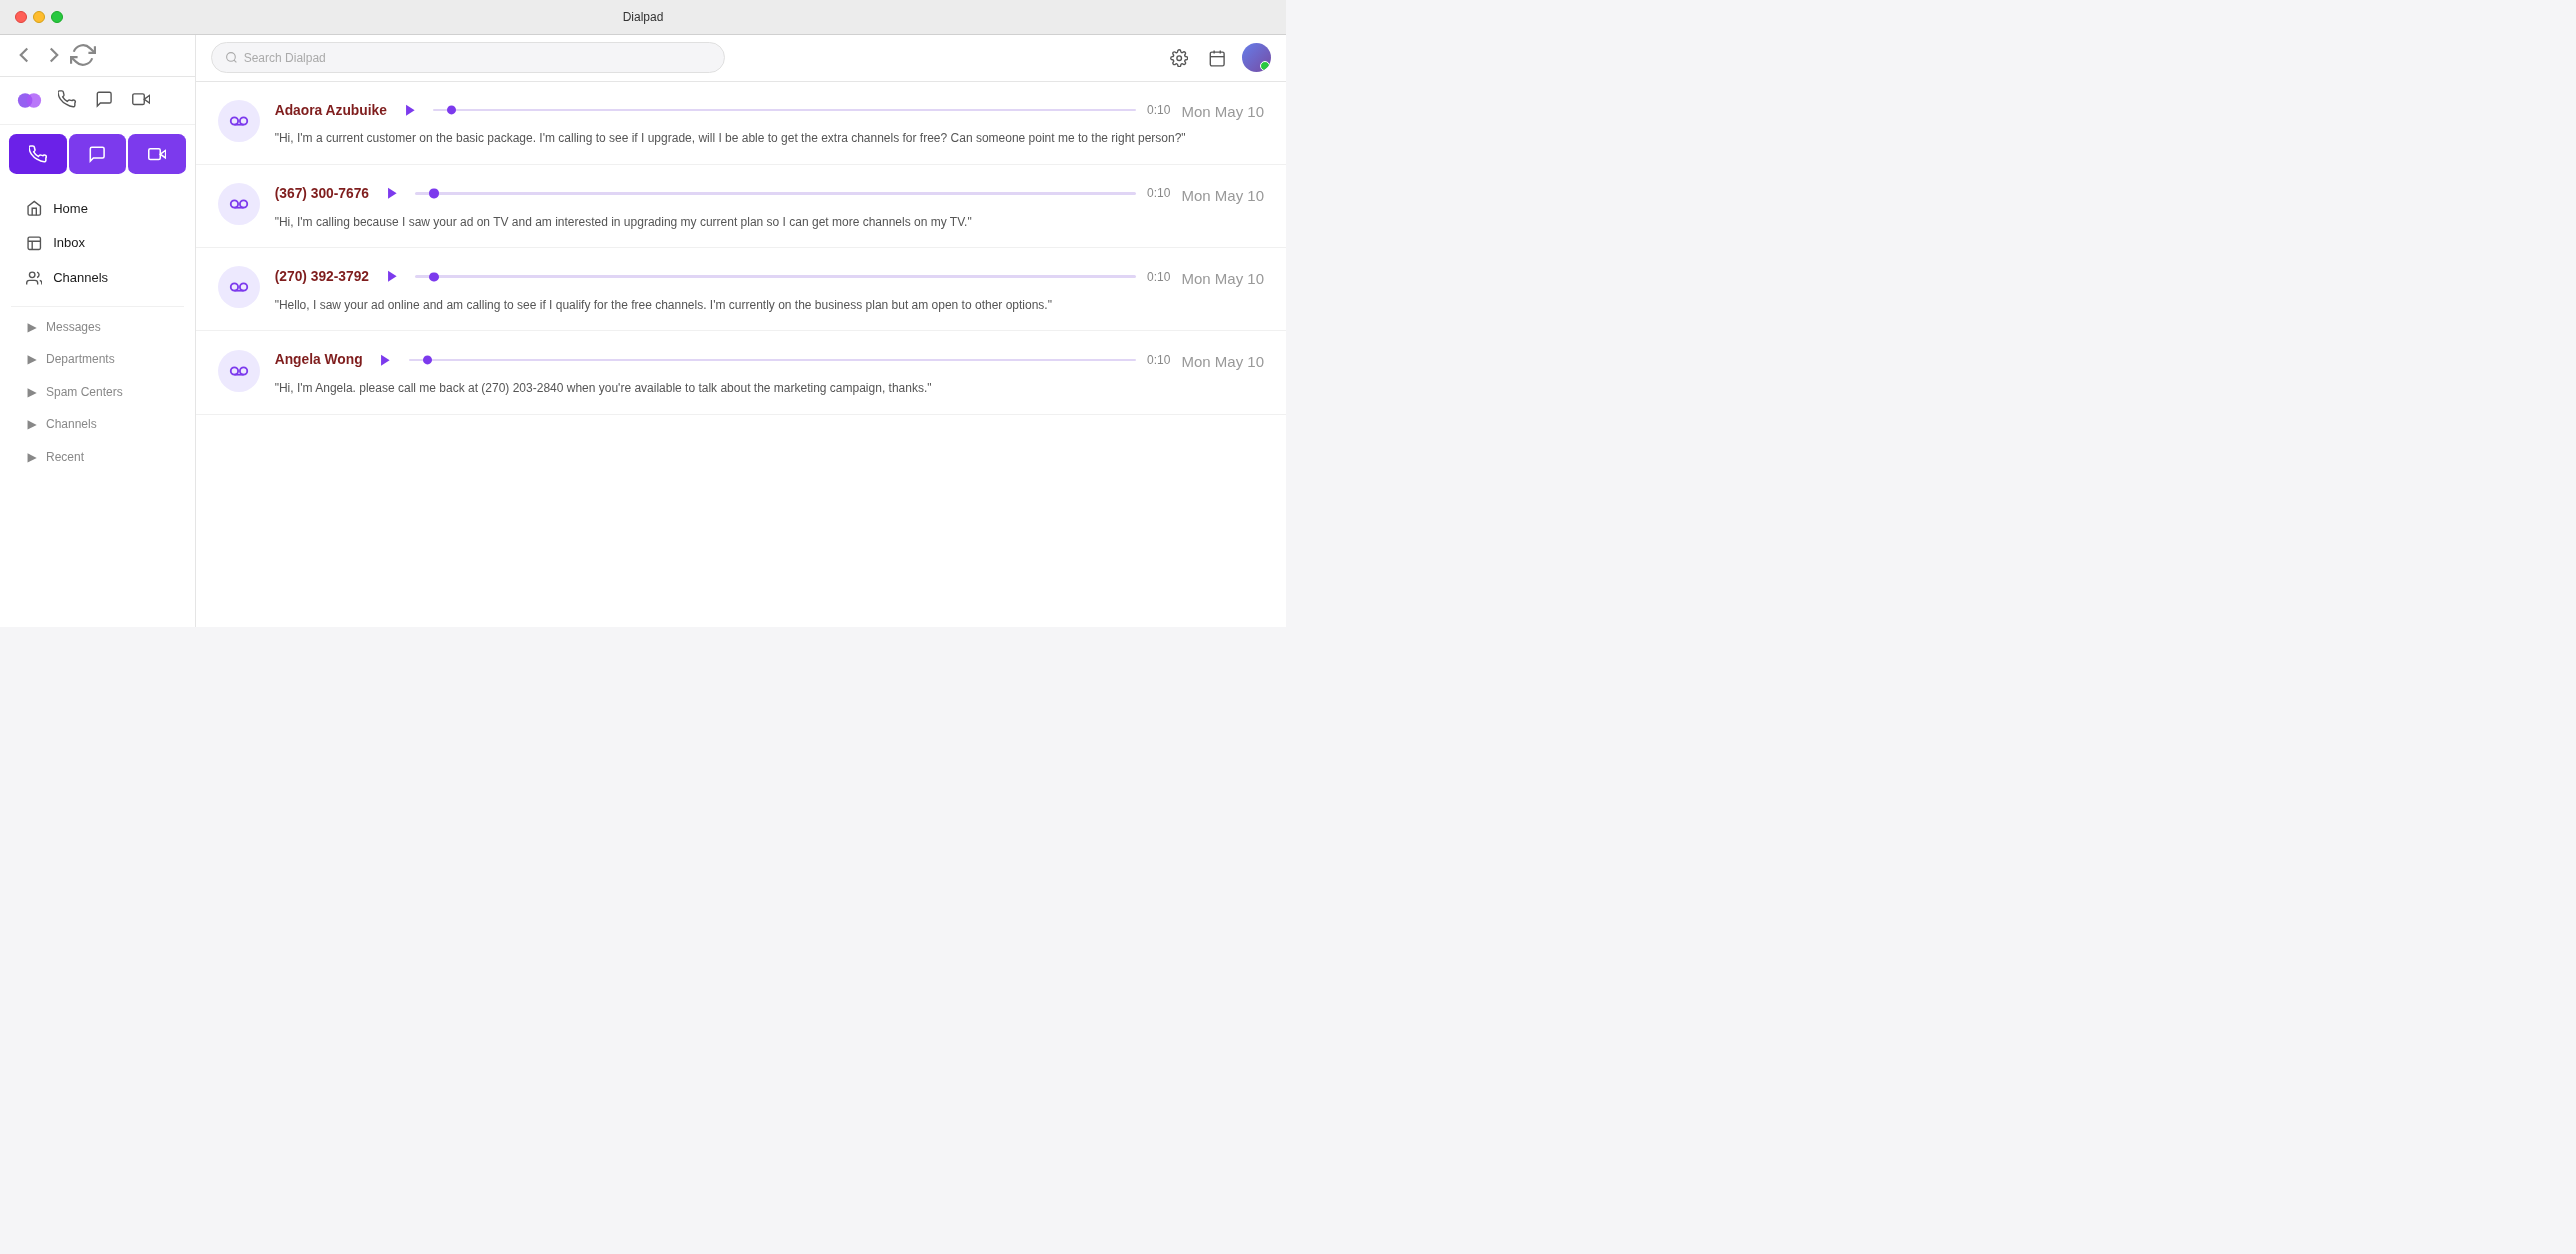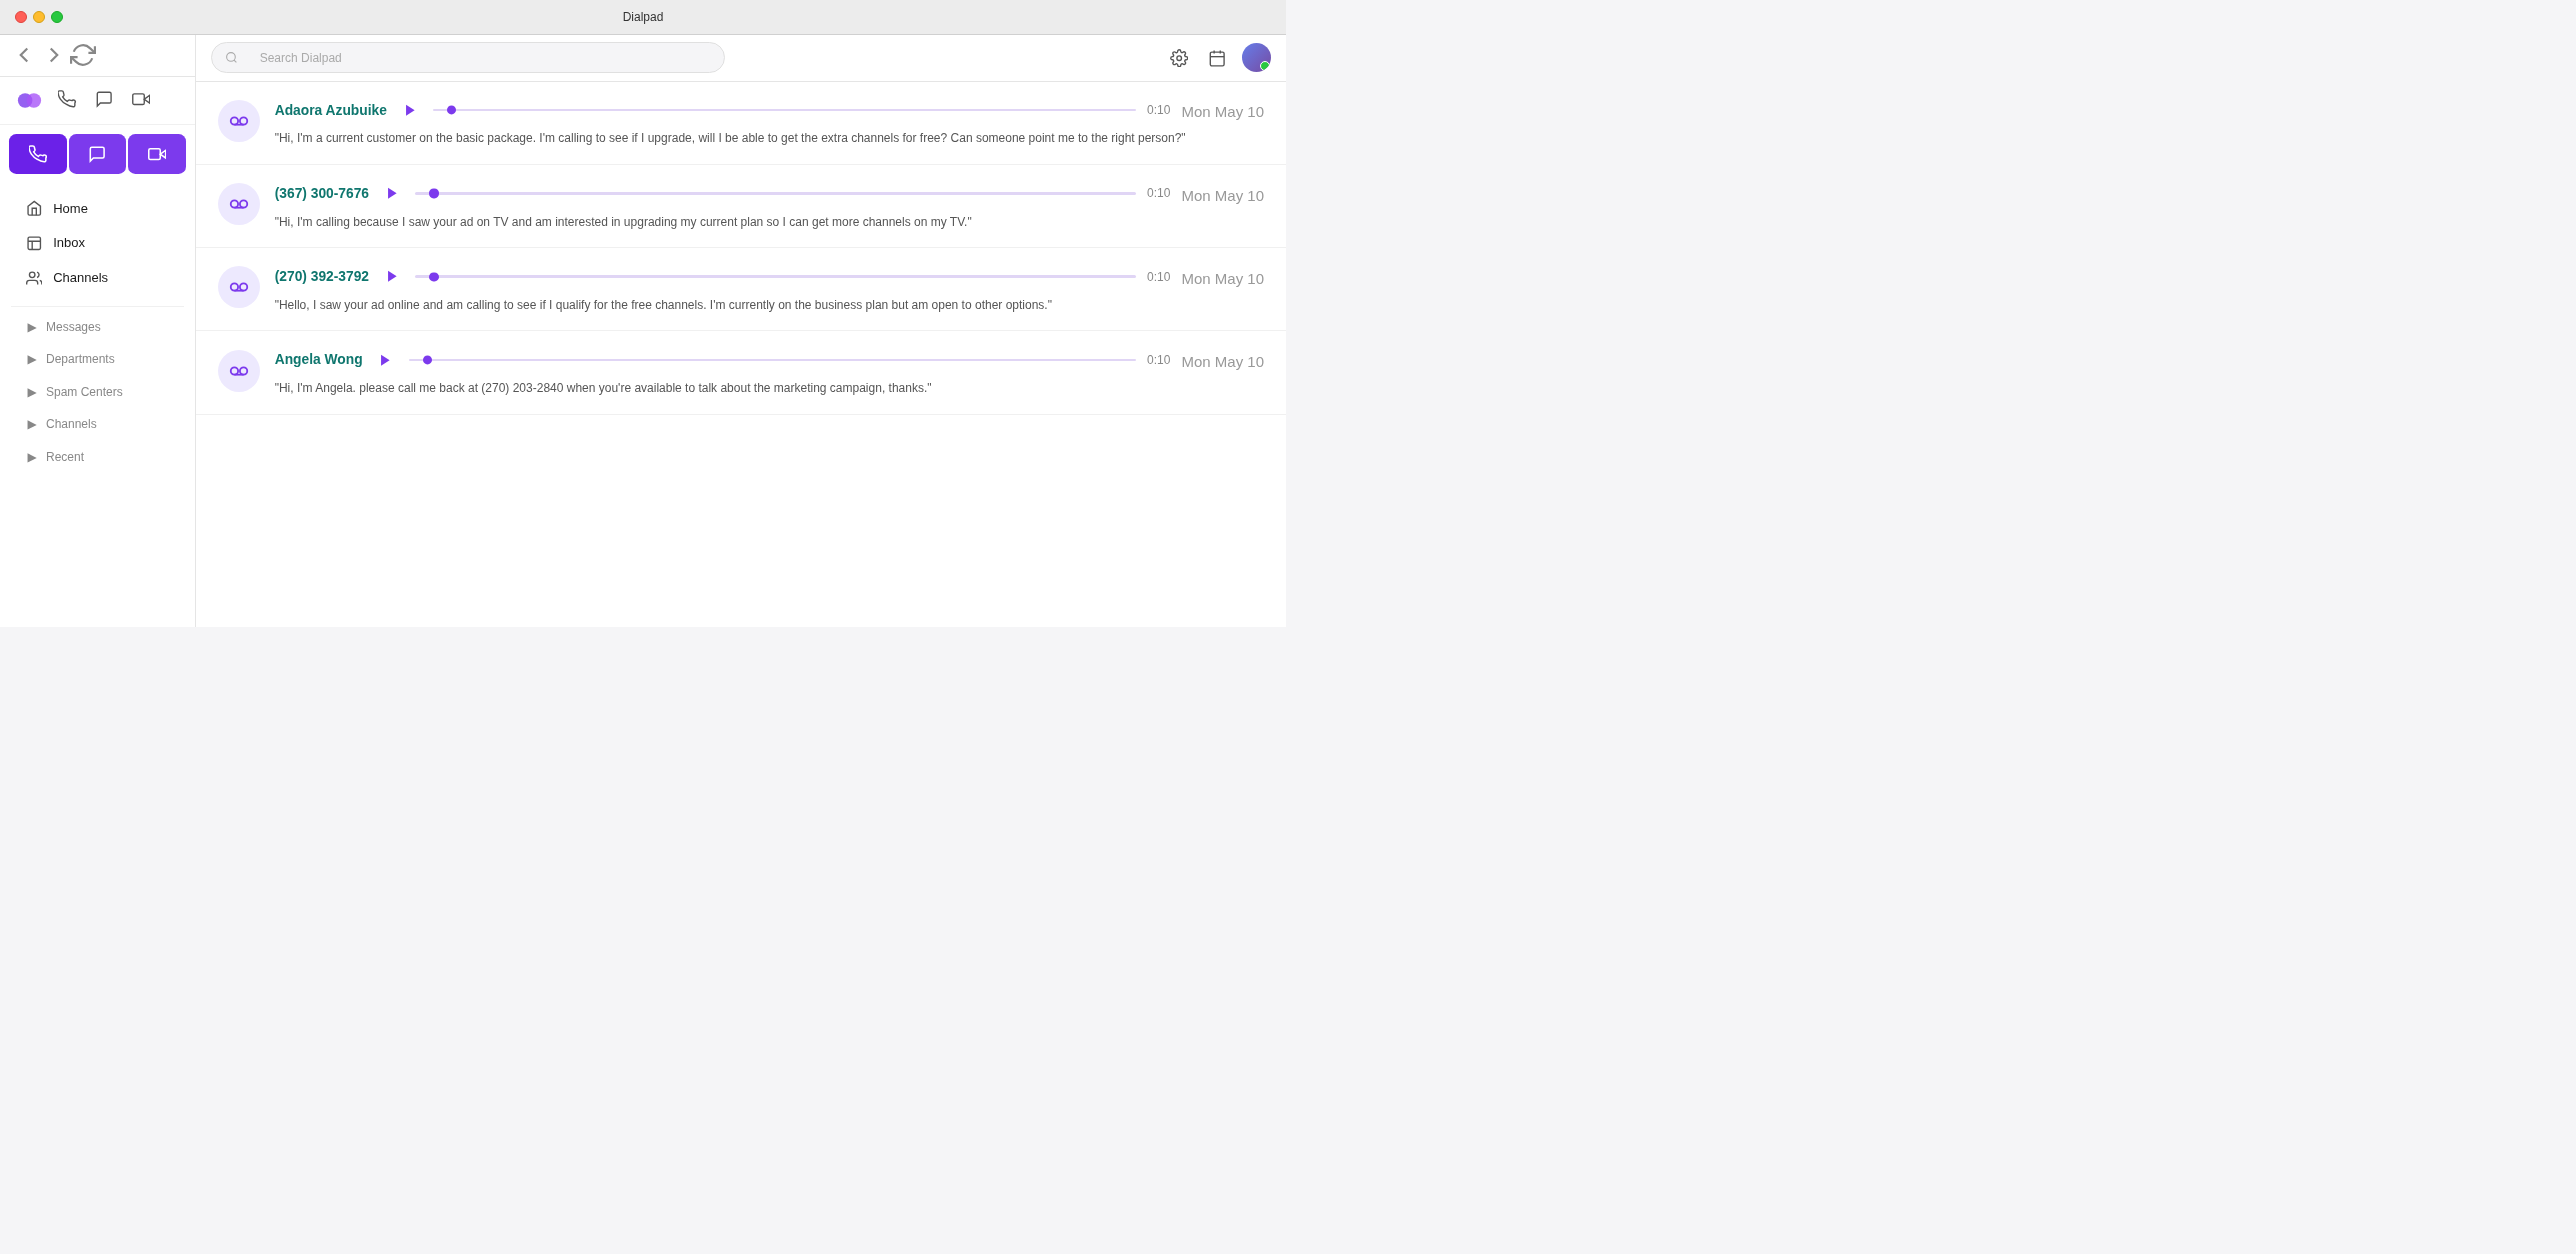--- a/index.html
+++ b/index.html
@@ -255,21 +255,21 @@
       gap: 7.3px;
     }
     .vm-header {
       display: flex;
       align-items: center;
       gap: 11px;
     }
     .vm-name {
       font-size: 13.8px;
       font-weight: 600;
-      color: #0f766e;
+      color: #7f1d1d;
     }
     .vm-play-btn {
       width: 24px;
       height: 24px;
       display: flex;
       align-items: center;
       justify-content: center;
       cursor: pointer;
       color: #7c3aed;
     }
@@ -454,21 +454,21 @@
       <div class="sidebar-section">
         <span class="sidebar-section-arrow">▶</span>
         <span>Recent</span>
       </div>
     </div>
   </div>
 
   <div class="main">
 
     <div class="top-bar">
-      <div style="display:flex; align-items:center; gap:22px; background:#f5f5f7; border:0.9px solid #e0e0e0; border-radius:18.4px; padding:0 13px; height:31px; flex:1; max-width:514px;">
+      <div style="display:flex; align-items:center; gap:6px; background:#f5f5f7; border:0.9px solid #e0e0e0; border-radius:18.4px; padding:0 13px; height:31px; flex:1; max-width:514px;">
         <svg width="13" height="13" viewBox="0 0 24 24" fill="none" stroke="#aaa" stroke-width="2">
           <circle cx="11" cy="11" r="8"></circle>
             <line x1="21" y1="21" x2="16.65" y2="16.65"></line>
         </svg>
         <span style="color:#aaa; font-size:12px;">Search Dialpad</span>
       </div>
       <div class="top-bar-right">
         <div class="top-bar-icon">
           <svg width="18.4" height="18.4" viewBox="0 0 24 24" fill="none" stroke="currentColor" stroke-width="1.8">
             <circle cx="12" cy="12" r="3"></circle>

